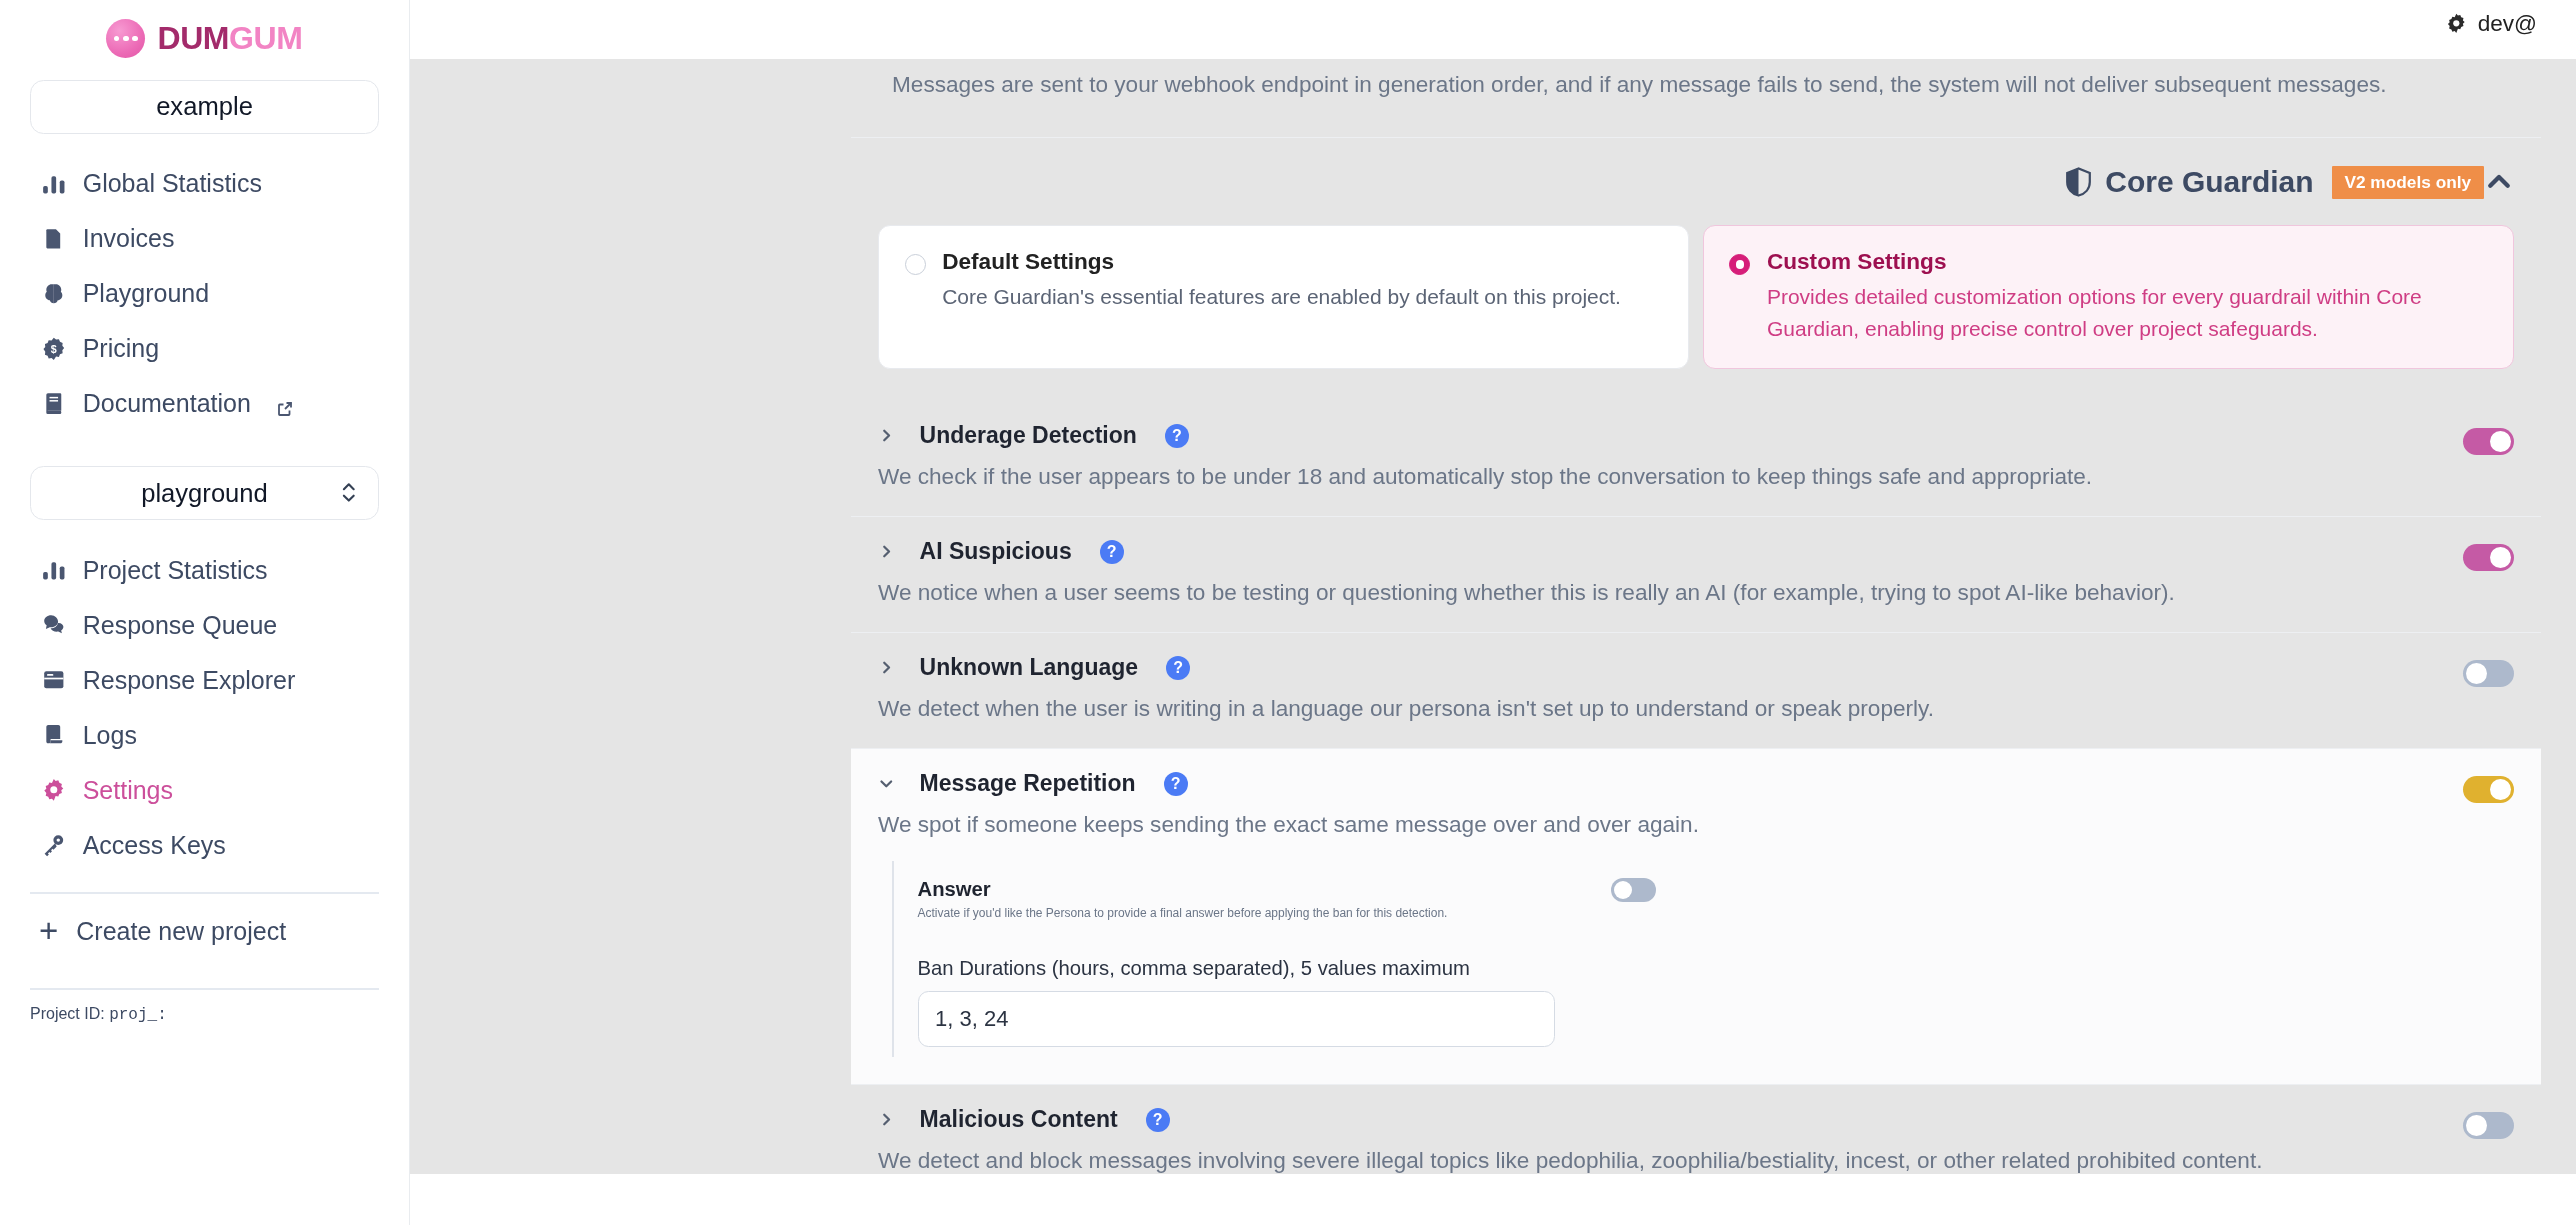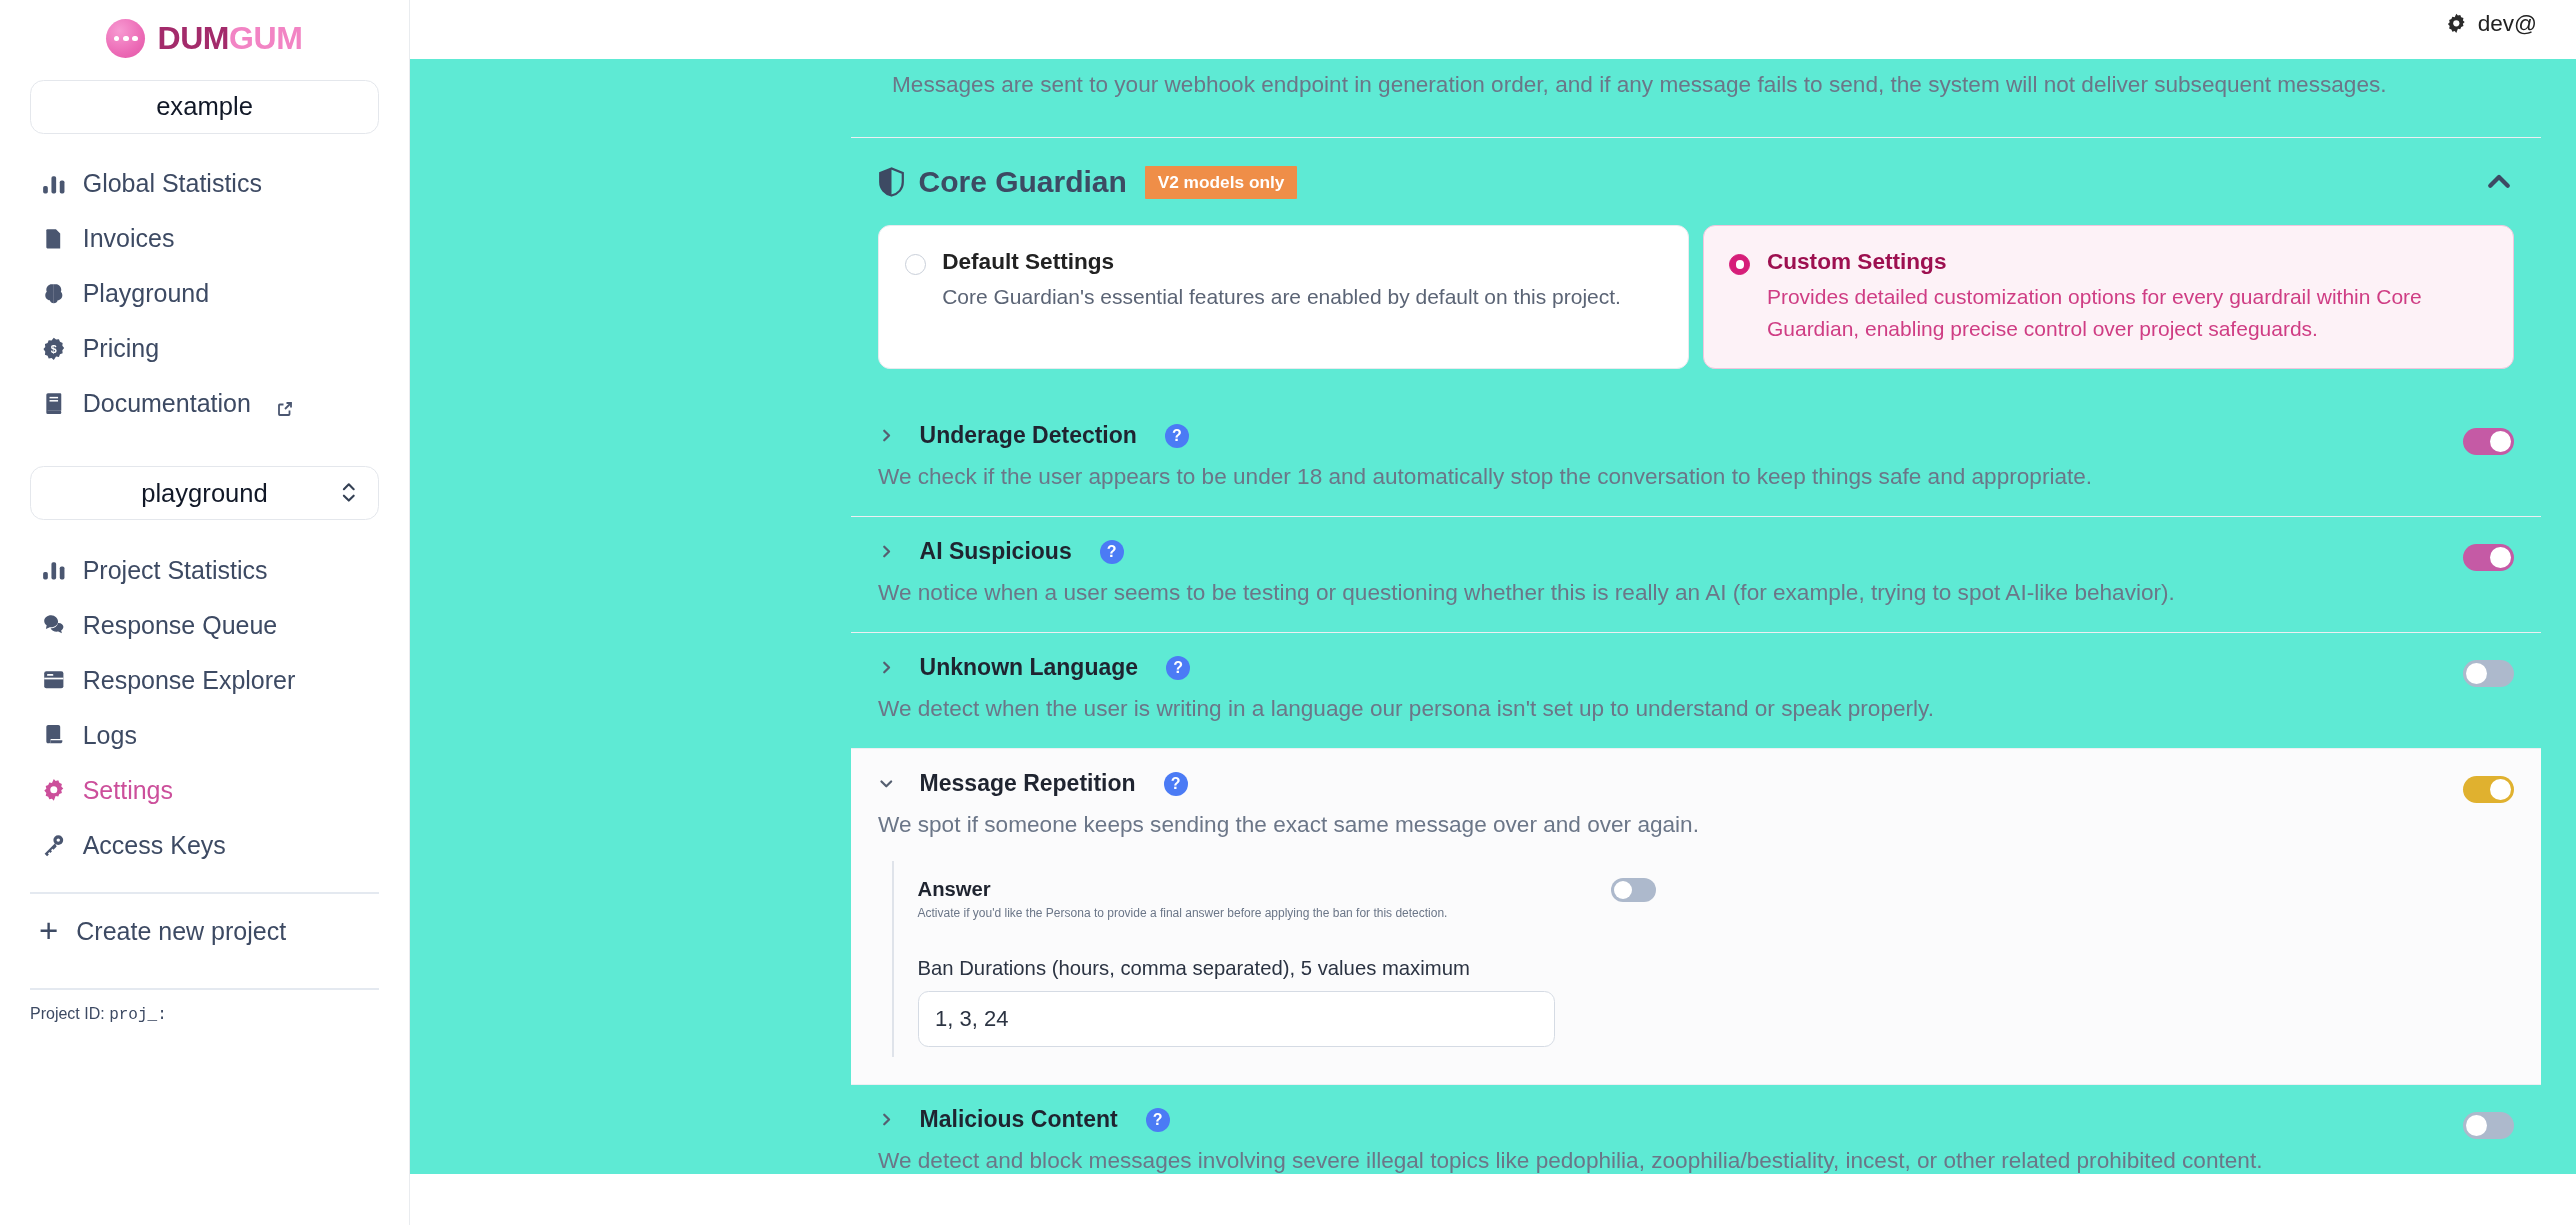--- a/index.html
+++ b/index.html
@@ -64,21 +64,21 @@
     display:flex; align-items:center; gap: 18px;
     height: 75px; padding-left: 9px; font-size: 25px; color: #3d4a63; cursor:pointer;
   }
   .plus { font-size: 33px; line-height: 0.8; color:#3d4a63; font-weight: 300; }
   .projid {
     font-size: 16px; color: #3d4a63; padding-top: 15px; white-space: nowrap;
   }
   .projid .mono { font-family: "Liberation Mono", monospace; font-size: 16px; }
 
   
-  .main { flex: 1 1 auto; position: relative; height: 1174px; overflow: hidden; background:#5eead4; }
+  .main { flex: 1 1 auto; position: relative; height: 1174px; overflow: hidden; background:#e5e5e5; }
 
   .topbar {
     height: 59px; display:flex; align-items:flex-start; justify-content:flex-end;
     padding: 10.5px 39px 0 0; position: relative; z-index: 5; background: #fff;
   }
   .account { display:flex; align-items:center; gap: 10.5px; font-size: 22.6px; color:#222; }
   .account .gear { width:22.6px; height:22.6px; }
   .account .gear svg { width:100%; height:100%; fill:#2b2b2b; }
 
   .topfade {
@@ -95,21 +95,21 @@
     position: absolute; right: 39px; top: 36px;
   }
 
   
   .section {
     margin: 33px 35px 0 441px;
     border-top: 1.5px solid #edeff2;
     padding-top: 27px;
   }
   .section-head {
-    display:flex; align-items:center; justify-content:space-between;
+    display:flex; align-items:center; justify-content:flex-end;
     padding: 0 27px 0 27px; margin-bottom: 25.6px;
   }
   .section-title-wrap { display:flex; align-items:center; gap: 13.5px; }
   .shield { width: 27px; height: 30px; }
   .shield svg { width:100%; height:100%; fill:#3d4a63; }
   .section-title { font-size: 30px; font-weight: bold; color: #3d4a63; }
   .badge {
     background: #ef8e48; color:#fff; font-size: 17.3px; font-weight: bold;
     padding: 5.3px 12.8px 6px; border-radius: 1px; margin-left: 4.5px;
   }

